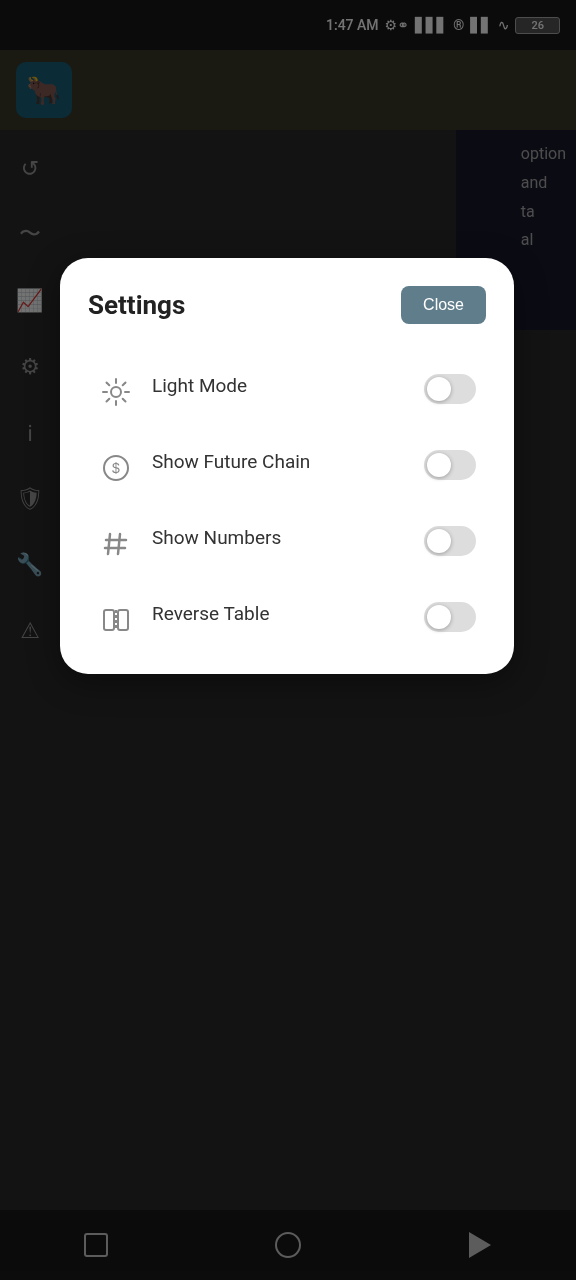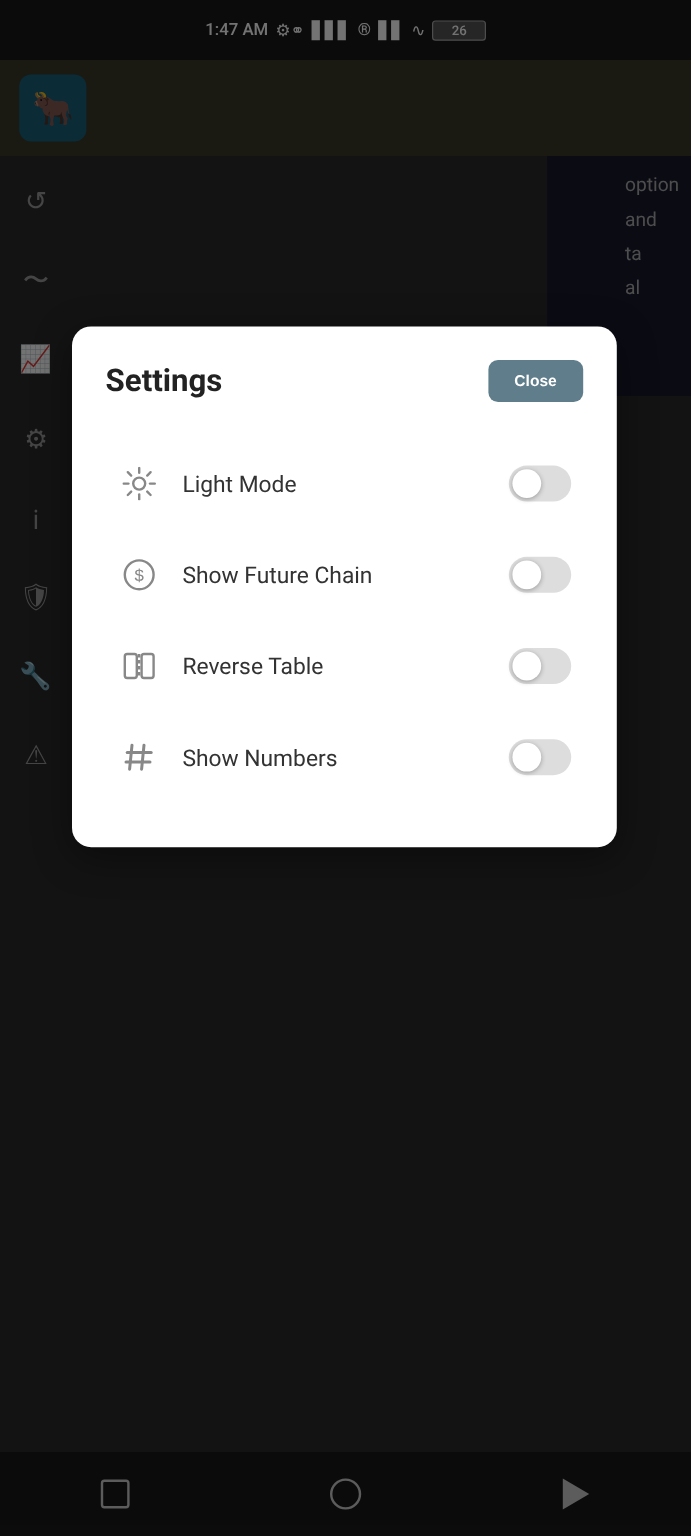--- a/index.html
+++ b/index.html
@@ -14,21 +14,21 @@
       position: relative;
     }
 
     
     .status-bar {
       width: 100%;
       height: 50px;
       background: #1a1a1a;
       display: flex;
       align-items: center;
-      justify-content: center;
+      justify-content: flex-end;
       padding: 0 16px;
       color: white;
       font-size: 14px;
       font-weight: 500;
       position: relative;
       z-index: 1;
     }
 
     .status-left {
       display: flex;
@@ -147,26 +147,26 @@
       left: 0;
       width: 100%;
       height: 100%;
       background: rgba(0,0,0,0.55);
       z-index: 10;
     }
 
     
     .modal {
       position: absolute;
-      top: 272px;
+      top: 258px;
       left: 60px;
       width: 454px;
       background: white;
-      border-radius: 16px;
-      padding: 28px 28px 37px 28px;
+      border-radius: 28px;
+      padding: 28px 28px 16px 28px;
       z-index: 20;
       box-shadow: 0 8px 32px rgba(0,0,0,0.4);
     }
 
     .modal-header {
       display: flex;
       align-items: center;
       justify-content: space-between;
       margin-bottom: 30px;
     }
@@ -176,34 +176,34 @@
       font-weight: 700;
       color: #222;
     }
 
     .close-button {
       background: #607d8b;
       color: white;
       border: none;
       border-radius: 8px;
       padding: 10px 22px;
-      font-size: 13px;
-      font-weight: 700;
+      font-size: 16px;
+      font-weight: 400;
       cursor: pointer;
     }
 
     .settings-list {
       display: flex;
       flex-direction: column;
       gap: 0;
     }
 
     .setting-row {
       display: flex;
-      align-items: center;
+      align-items: flex-start;
       padding: 20px 10px;
       gap: 18px;
     }
 
     .setting-icon {
       width: 36px;
       height: 36px;
       display: flex;
       align-items: center;
       justify-content: center;
@@ -379,48 +379,48 @@
       <span class="setting-label">Show Future Chain</span>
       <label class="toggle">
         <div class="toggle-track"></div>
         <div class="toggle-thumb"></div>
       </label>
     </div>
 
     <div class="setting-row">
       <div class="setting-icon">
         <svg width="28" height="28" viewBox="0 0 28 28" fill="none">
-          <rect x="2" y="4" width="10" height="20" rx="2" stroke="#888" stroke-width="2"></rect>
-          <rect x="16" y="4" width="10" height="20" rx="2" stroke="#888" stroke-width="2"></rect>
-          <line x1="14" y1="4" x2="14" y2="24" stroke="#888" stroke-width="2" stroke-dasharray="3,2"></line>
-        </svg>
-      </div>
-      <span class="setting-label">Reverse Table</span>
-      <label class="toggle">
-        <div class="toggle-track"></div>
-        <div class="toggle-thumb"></div>
-      </label>
-    </div>
-
-    <div class="setting-row">
-      <div class="setting-icon">
-        <svg width="28" height="28" viewBox="0 0 28 28" fill="none">
           <line x1="8" y1="4" x2="6" y2="24" stroke="#888" stroke-width="2.5" stroke-linecap="round"></line>
           <line x1="18" y1="4" x2="16" y2="24" stroke="#888" stroke-width="2.5" stroke-linecap="round"></line>
           <line x1="4" y1="10" x2="24" y2="10" stroke="#888" stroke-width="2.5" stroke-linecap="round"></line>
           <line x1="3" y1="18" x2="23" y2="18" stroke="#888" stroke-width="2.5" stroke-linecap="round"></line>
         </svg>
       </div>
       <span class="setting-label">Show Numbers</span>
       <label class="toggle">
         <div class="toggle-track"></div>
         <div class="toggle-thumb"></div>
       </label>
     </div>
 
+    <div class="setting-row">
+      <div class="setting-icon">
+        <svg width="28" height="28" viewBox="0 0 28 28" fill="none">
+          <rect x="2" y="4" width="10" height="20" rx="2" stroke="#888" stroke-width="2"></rect>
+          <rect x="16" y="4" width="10" height="20" rx="2" stroke="#888" stroke-width="2"></rect>
+          <line x1="14" y1="4" x2="14" y2="24" stroke="#888" stroke-width="2" stroke-dasharray="3,2"></line>
+        </svg>
+      </div>
+      <span class="setting-label">Reverse Table</span>
+      <label class="toggle">
+        <div class="toggle-track"></div>
+        <div class="toggle-thumb"></div>
+      </label>
+    </div>
+
   </div>
 </div>
 
 <div class="nav-bar">
   <div class="nav-btn">
     <div class="nav-square"></div>
   </div>
   <div class="nav-btn">
     <div class="nav-circle"></div>
   </div>

